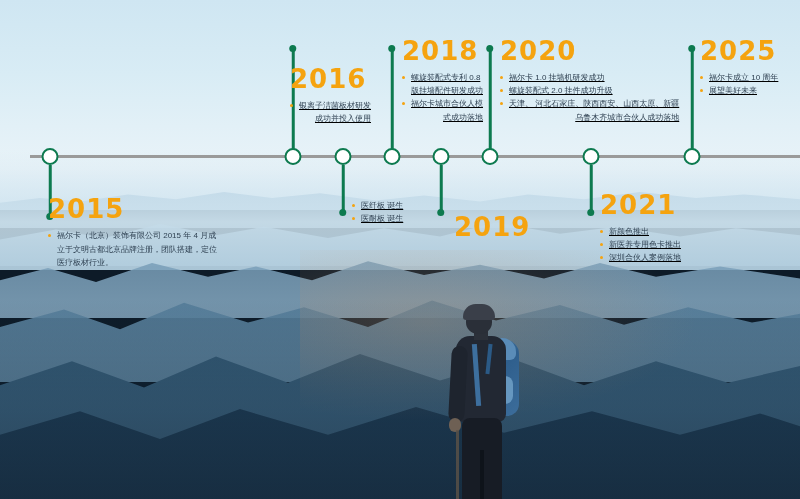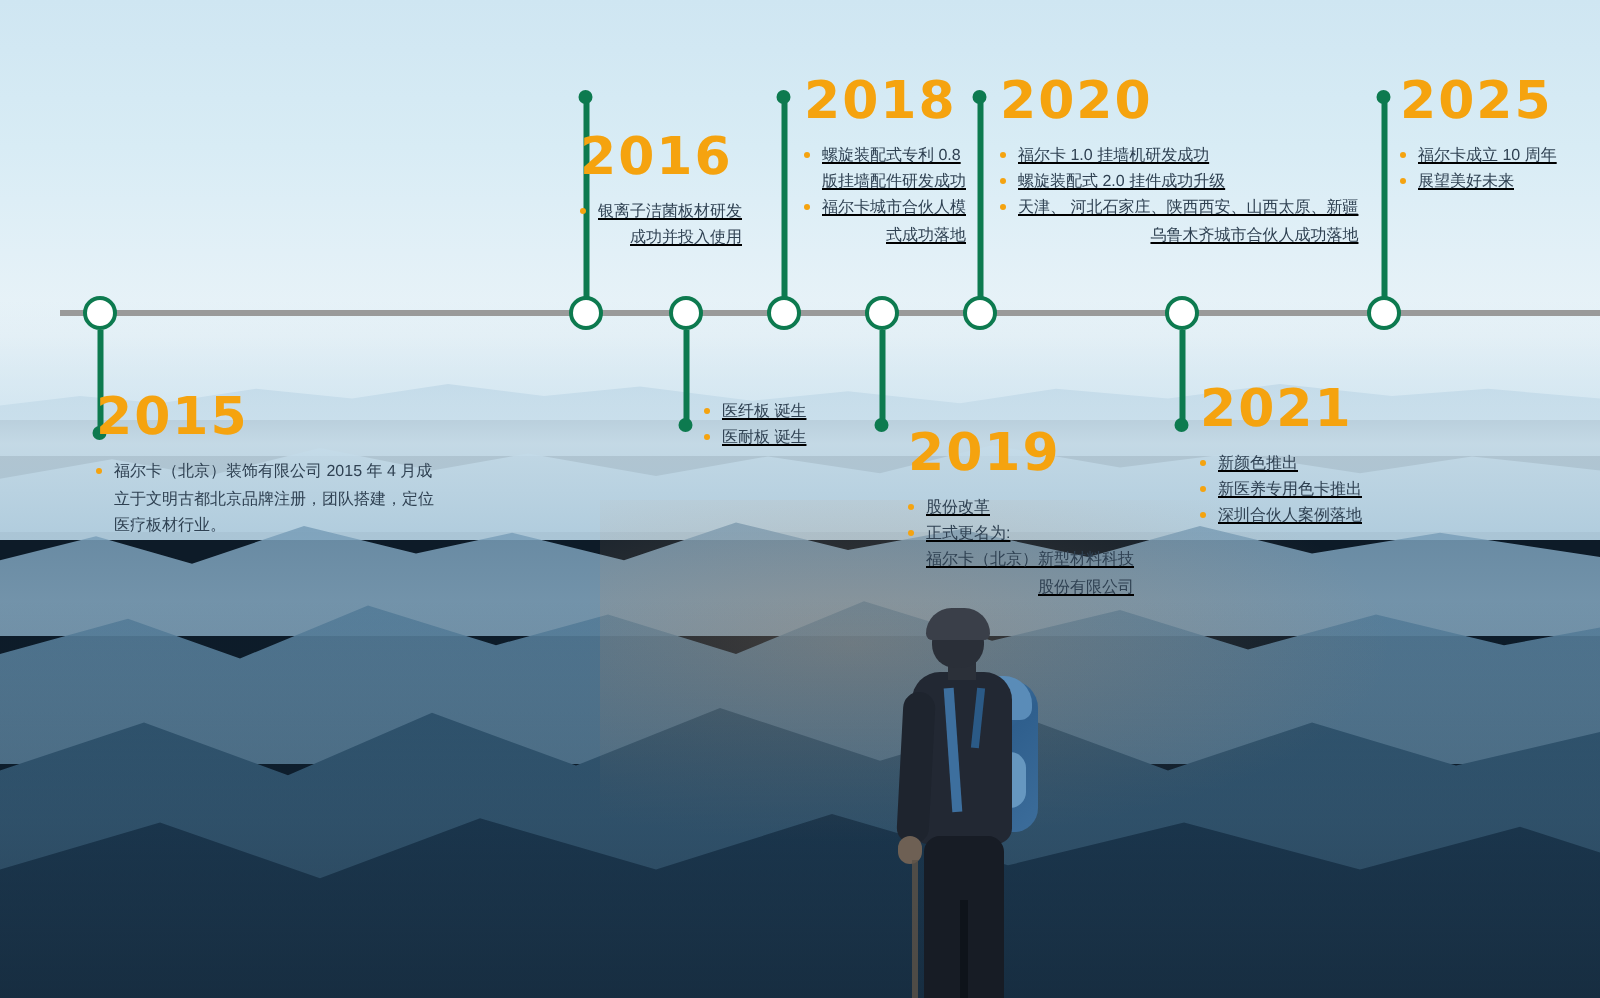--- a/index.html
+++ b/index.html
@@ -182,26 +182,20 @@
           <li>福尔卡城市合伙人模</li>
           <li class="cont">式成功落地</li>
         </ul>
       </div>
       <div class="stem down" style="left: 441px; top: 165px; height: 48px;">
         <span class="cap"></span>
       </div>
       <div class="node" style="left: 441px;"></div>
       <div class="block" style="left: 454px; top: 192px; margin-top: 22px;">
         <div class="year">2019</div>
-        <ul class="bullets">
-          <li>股份改革</li>
-          <li>正式更名为:</li>
-          <li class="cont">福尔卡（北京）新型材料科技</li>
-          <li class="cont">股份有限公司</li>
-        </ul>
       </div>
       <div class="stem up" style="left: 490px; top: 48px; height: 108px;">
         <span class="cap"></span>
       </div>
       <div class="node" style="left: 490px;"></div>
       <div class="block" style="left: 500px; top: 38px;">
         <div class="year">2020</div>
         <ul class="bullets">
           <li>福尔卡 1.0 挂墙机研发成功</li>
           <li>螺旋装配式 2.0 挂件成功升级</li>

